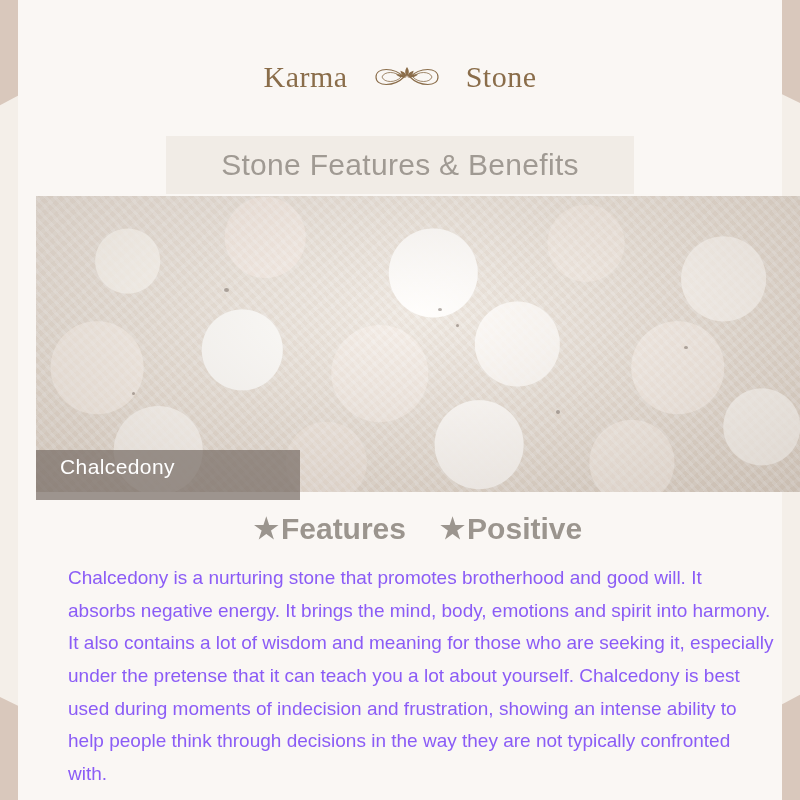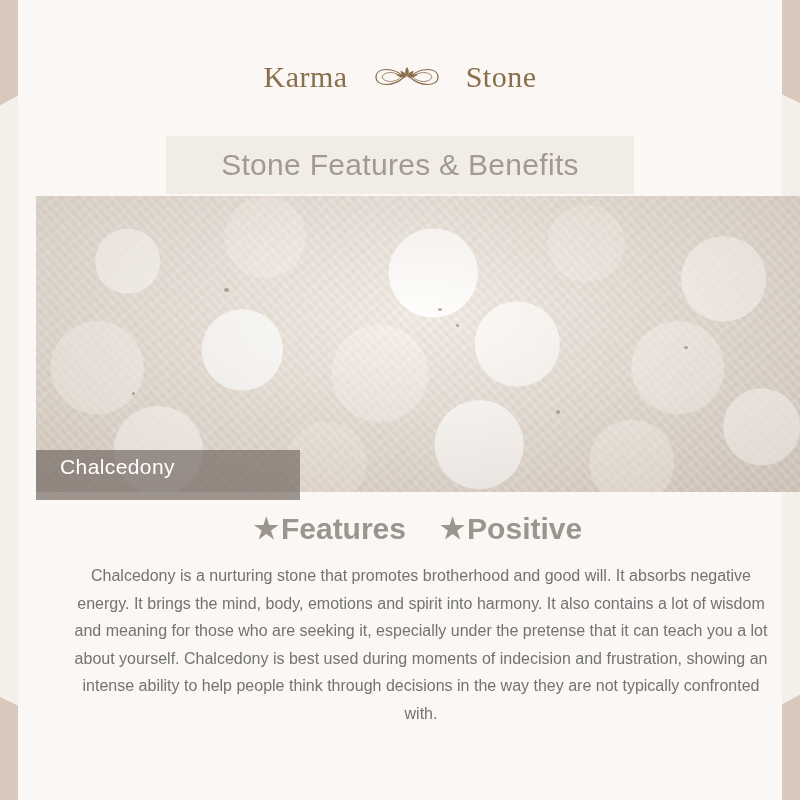--- a/index.html
+++ b/index.html
@@ -207,25 +207,25 @@
     line-height: 1;
     color: #9b958e;
   }
 
   
   .body-text {
     position: absolute;
     top: 562px;
     left: 50px;
     width: 706px;
-    font-size: 16px;
+    font-size: 19px;
     line-height: 1.72;
-    color: #737373;
-    font-family: "Liberation Sans", sans-serif;
-    text-align: center;
+    color: #8b5cf6;
+    font-family: "Liberation Sans", sans-serif;
+    text-align: left;
   }
 </style>
 </head>
 <body>
 
 <div id="page">
 
   <div class="corner corner-tl"></div>
   <div class="corner corner-tr"></div>
   <div class="corner corner-bl"></div>

